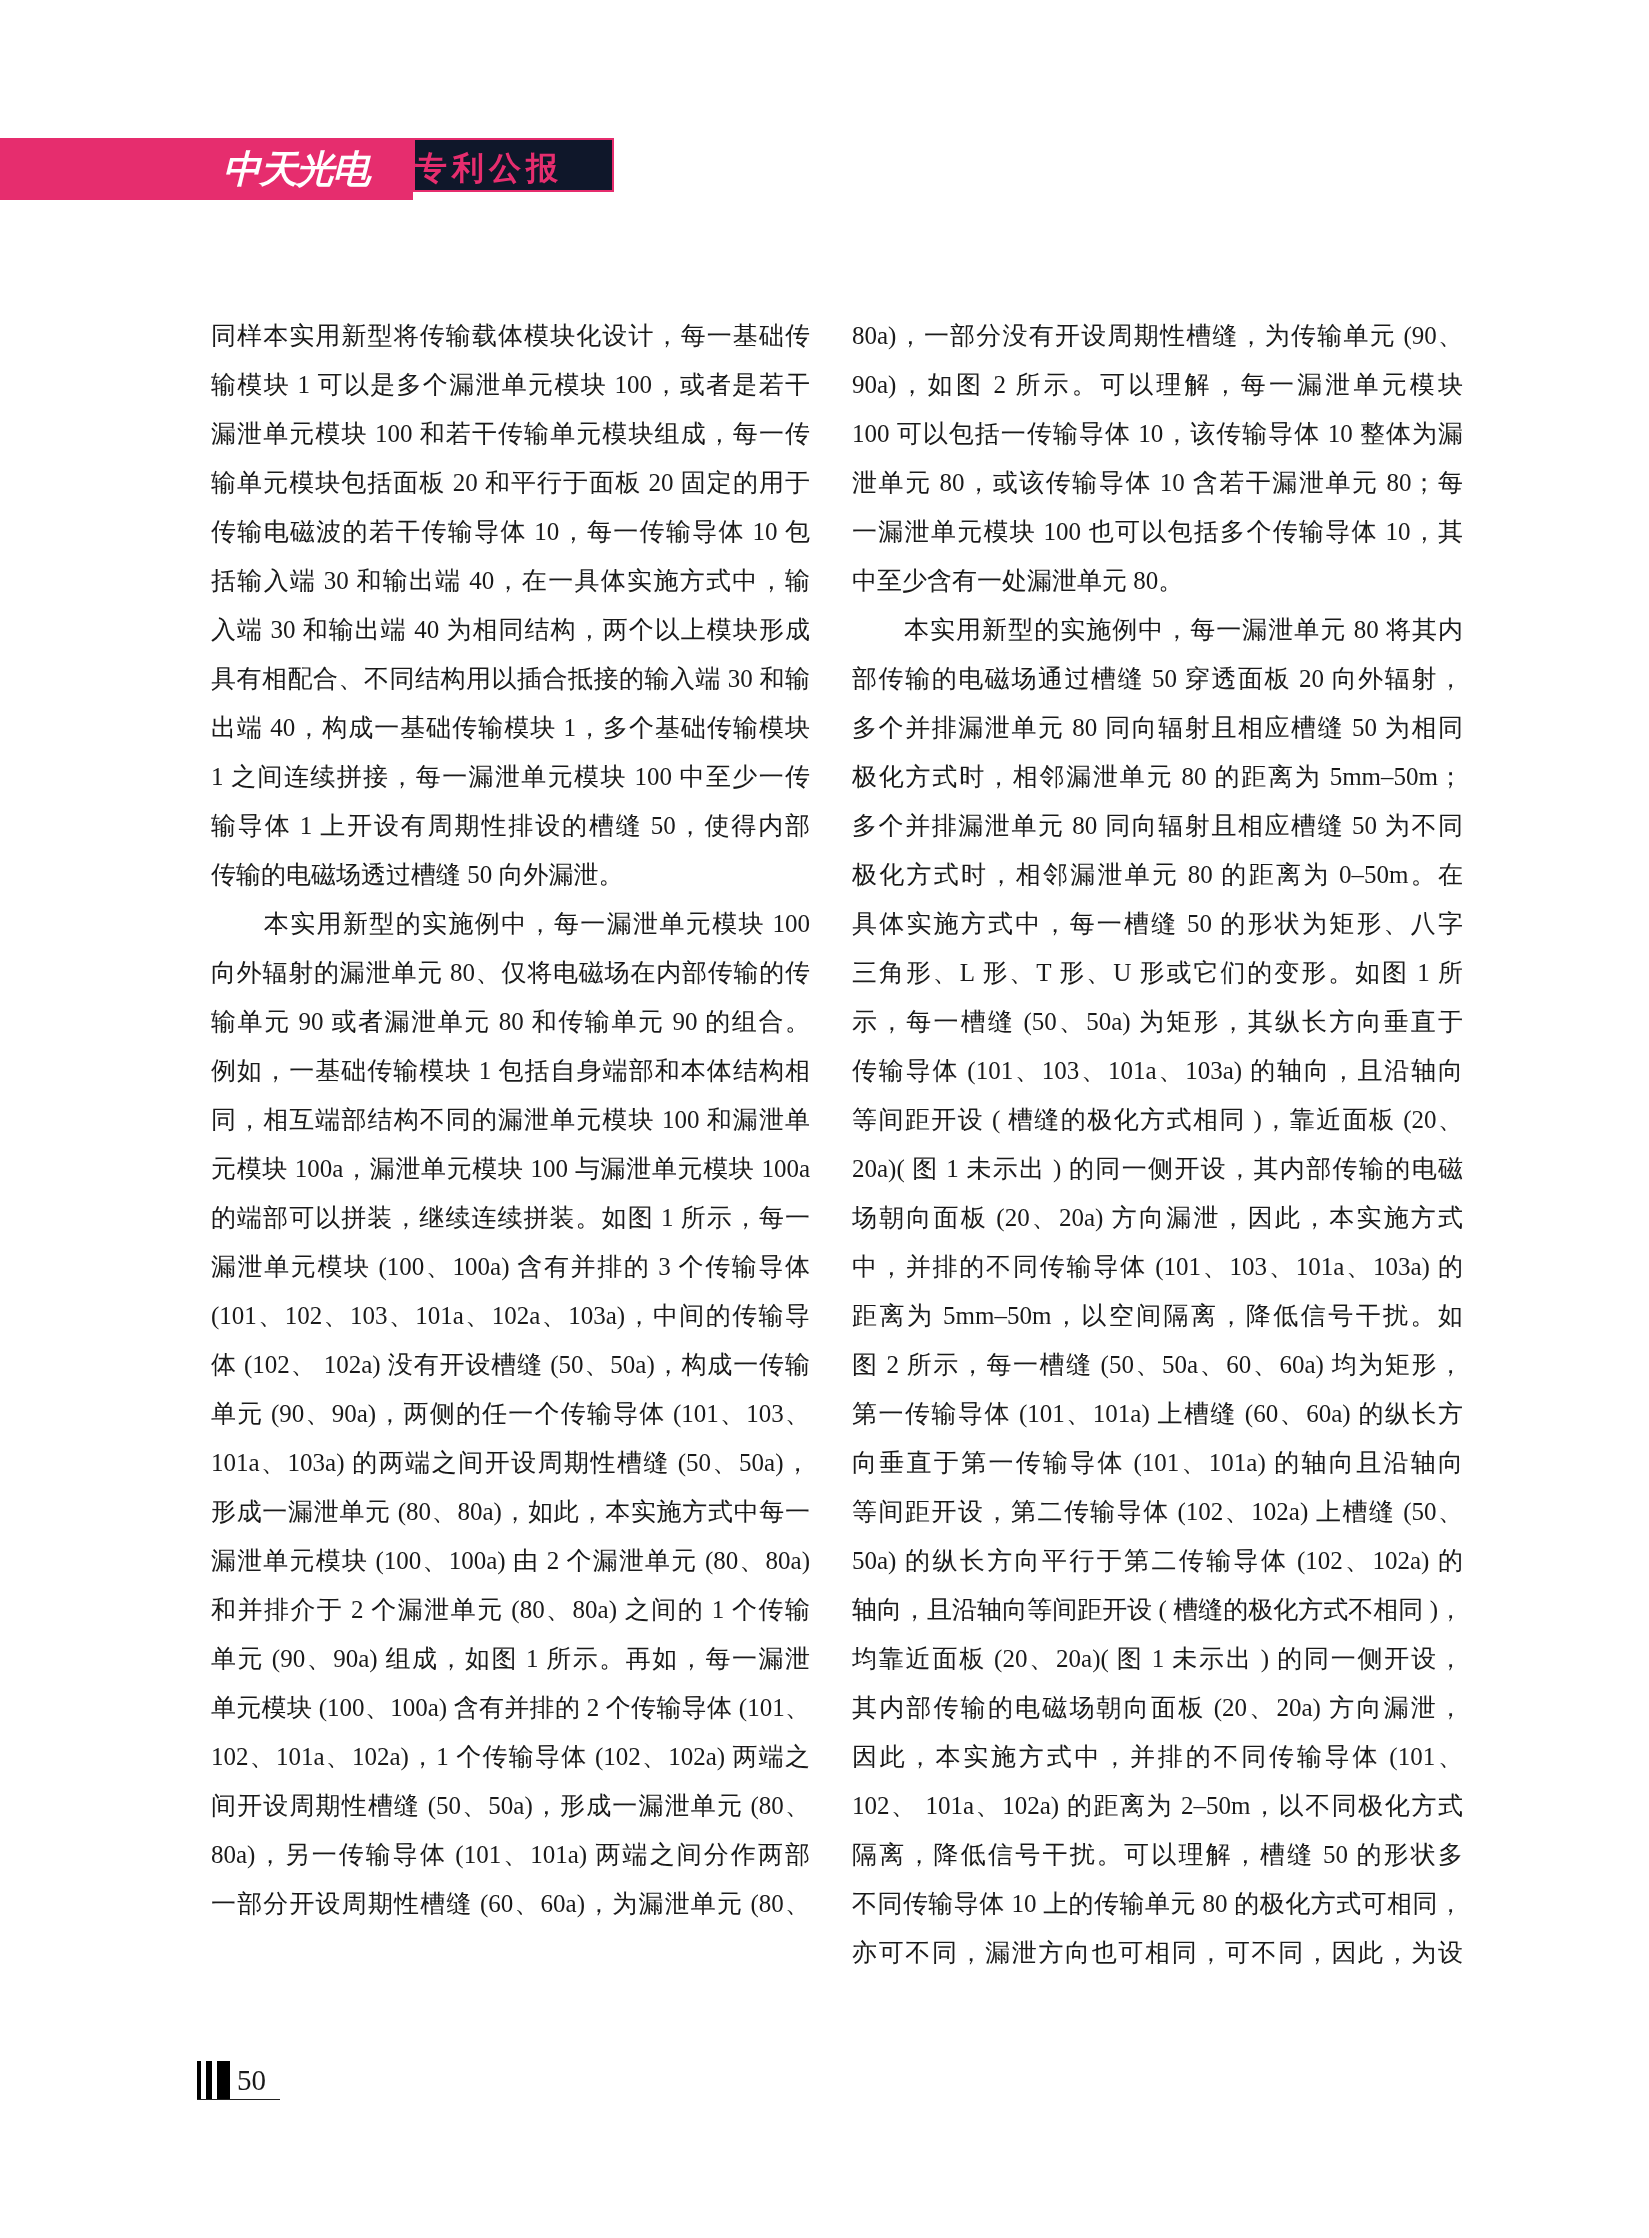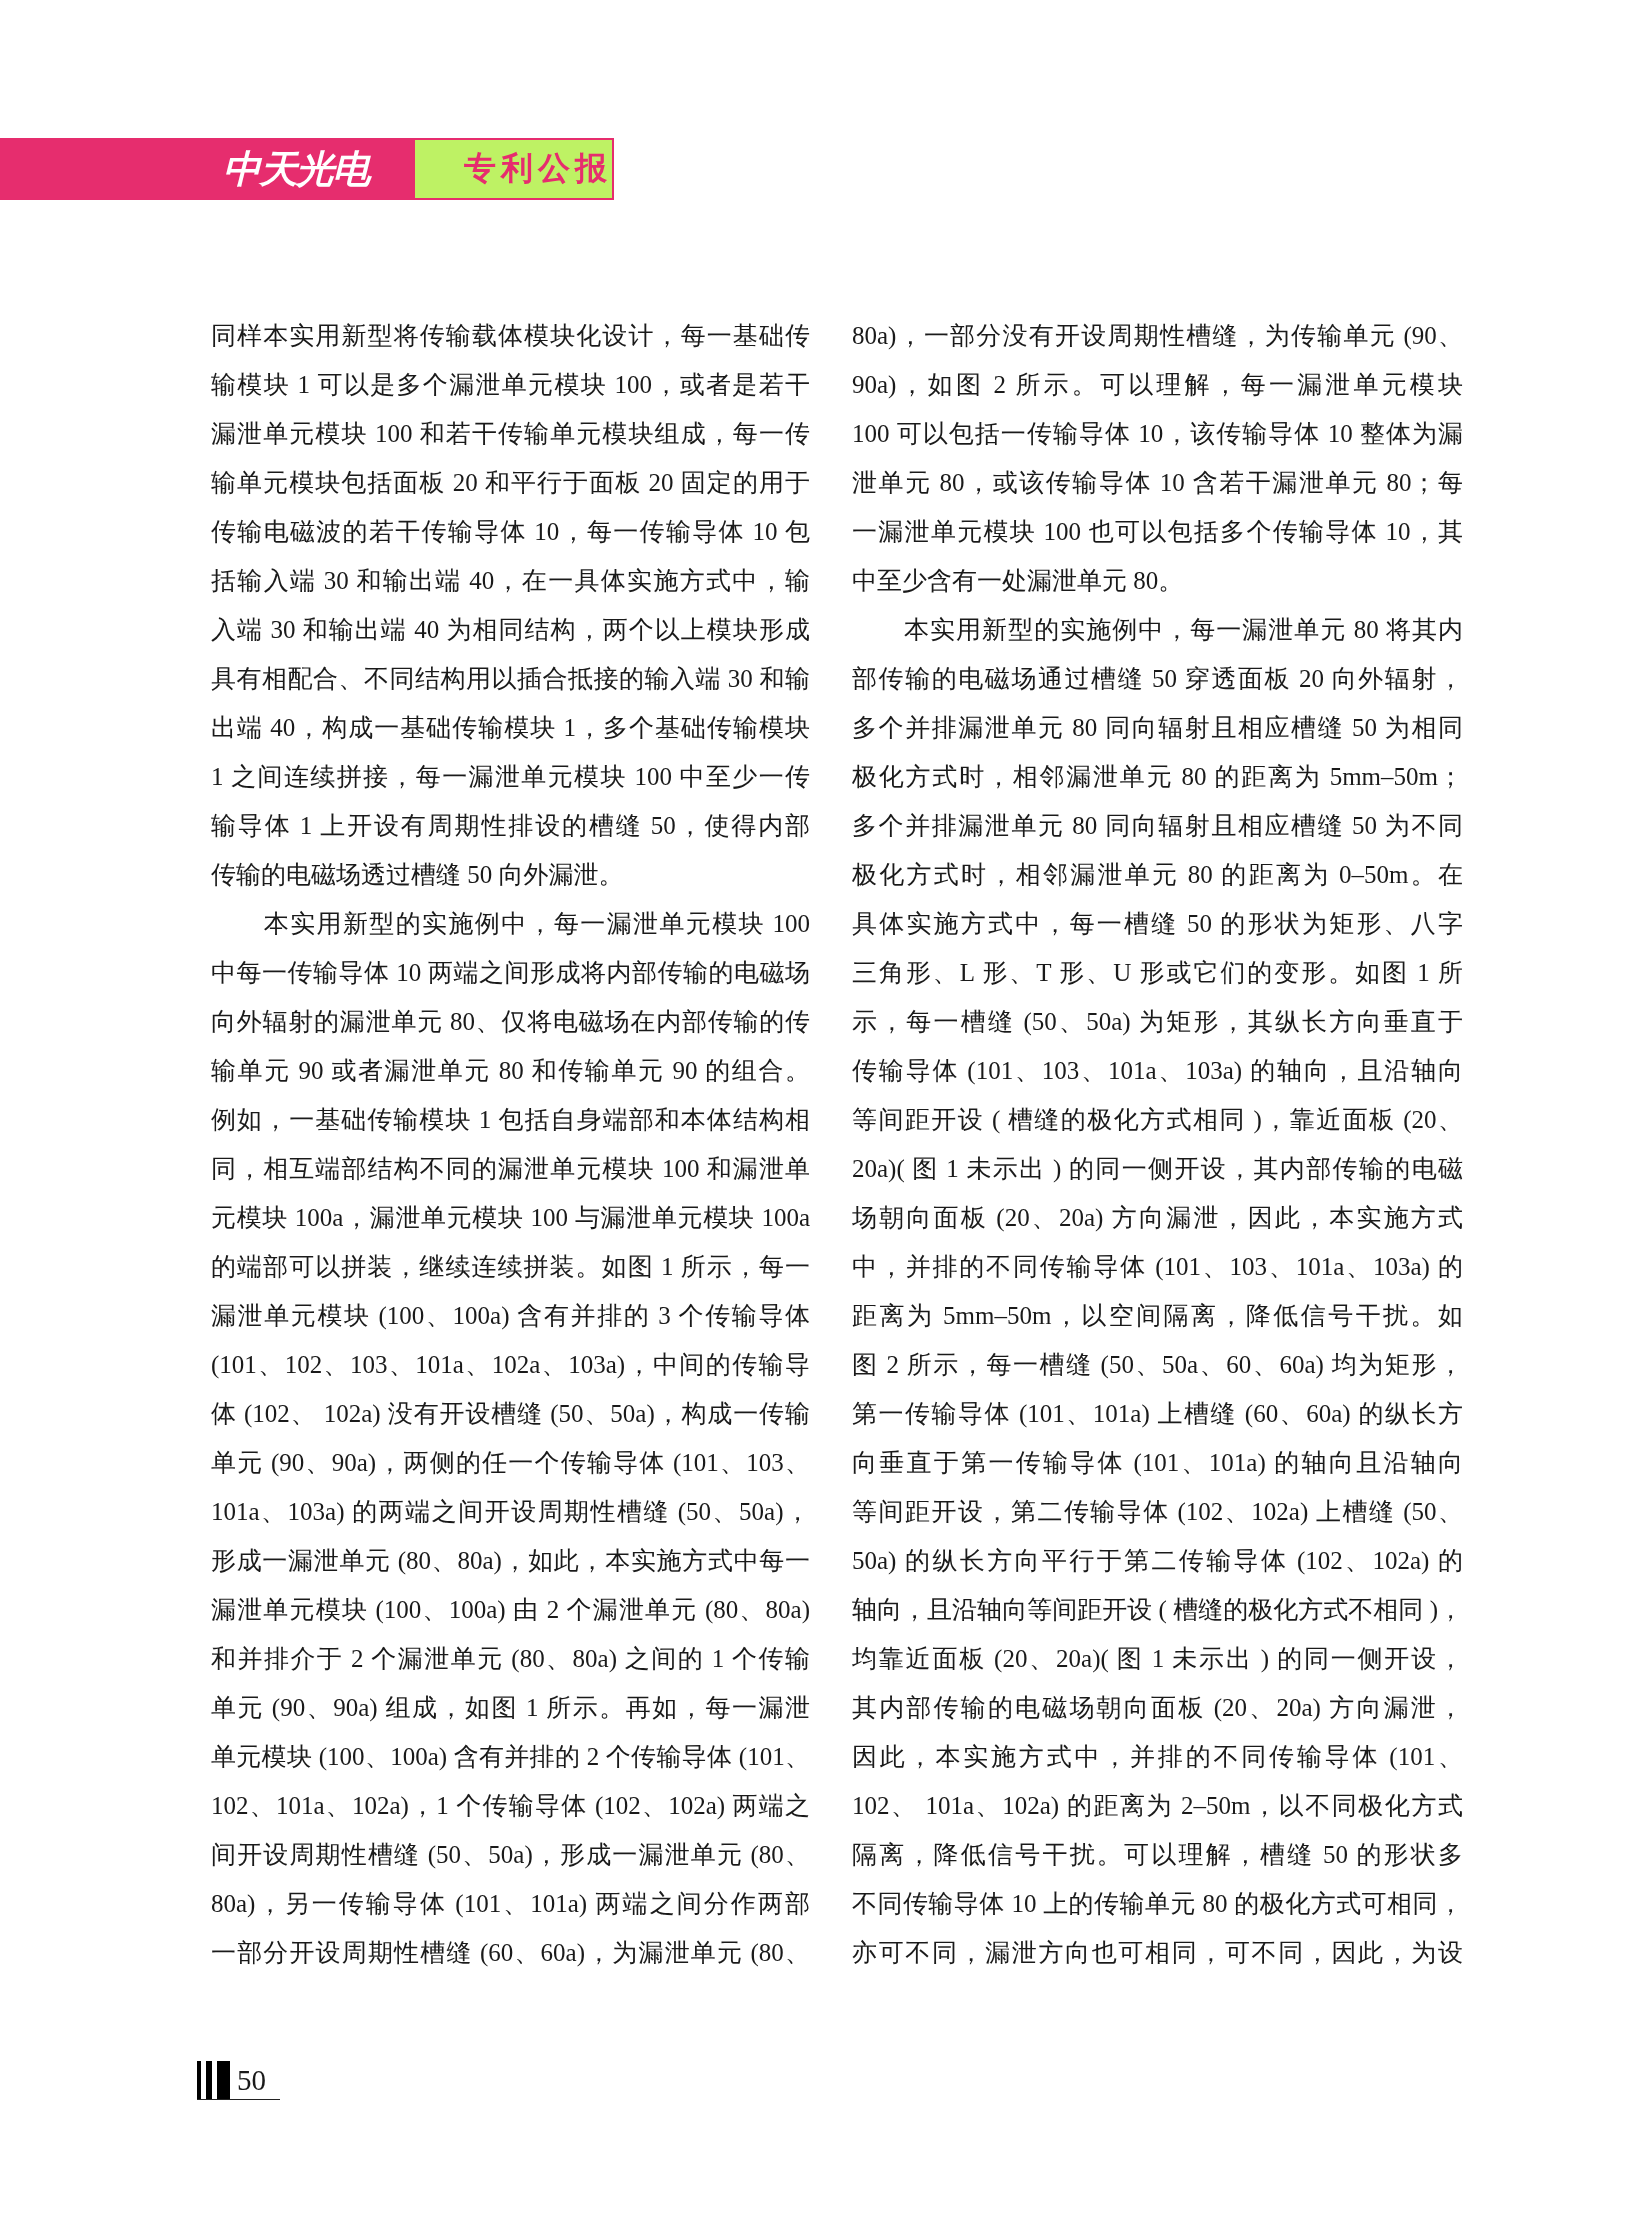--- a/index.html
+++ b/index.html
@@ -23,25 +23,25 @@
     width: 164px; height: 58px;
     line-height: 62px; text-align: center;
     color: #ffffff;
     font-family: "DejaVu Serif", serif;
     font-size: 38px; font-weight: bold; font-style: italic;
     letter-spacing: -1.4px;
     white-space: nowrap;
   }
   .gazette-badge {
     position: absolute; left: 413px; top: 138px;
-    width: 201px; height: 62px;
-    background: #bef264;
+    width: 201px; height: 54px;
+    background: #0f172a;
     border: 2.9px solid var(--accent, #e62d6e);
     box-sizing: border-box;
-    line-height: 56px; text-align: right;
+    line-height: 56px; text-align: left;
     color: var(--accent, #e62d6e);
     font-family: "Liberation Sans", "DejaVu Sans", sans-serif;
     font-size: 32px; font-weight: bold;
     letter-spacing: 5px;
     white-space: nowrap;
   }
 
   
   .column {
     position: absolute; top: 311px;
@@ -89,21 +89,20 @@
     <div class="line">输单元模块包括面板 20 和平行于面板 20 固定的用于</div>
     <div class="line">传输电磁波的若干传输导体 10，每一传输导体 10 包</div>
     <div class="line">括输入端 30 和输出端 40，在一具体实施方式中，输</div>
     <div class="line">入端 30 和输出端 40 为相同结构，两个以上模块形成</div>
     <div class="line">具有相配合、不同结构用以插合抵接的输入端 30 和输</div>
     <div class="line">出端 40，构成一基础传输模块 1，多个基础传输模块</div>
     <div class="line">1 之间连续拼接，每一漏泄单元模块 100 中至少一传</div>
     <div class="line">输导体 1 上开设有周期性排设的槽缝 50，使得内部</div>
     <div class="line end">传输的电磁场透过槽缝 50 向外漏泄。</div>
     <div class="line">　　本实用新型的实施例中，每一漏泄单元模块 100</div>
-    <div class="line">中每一传输导体 10 两端之间形成将内部传输的电磁场</div>
     <div class="line">向外辐射的漏泄单元 80、仅将电磁场在内部传输的传</div>
     <div class="line">输单元 90 或者漏泄单元 80 和传输单元 90 的组合。</div>
     <div class="line">例如，一基础传输模块 1 包括自身端部和本体结构相</div>
     <div class="line">同，相互端部结构不同的漏泄单元模块 100 和漏泄单</div>
     <div class="line">元模块 100a，漏泄单元模块 100 与漏泄单元模块 100a</div>
     <div class="line">的端部可以拼装，继续连续拼装。如图 1 所示，每一</div>
     <div class="line">漏泄单元模块 (100、100a) 含有并排的 3 个传输导体</div>
     <div class="line">(101、102、103、101a、102a、103a)，中间的传输导</div>
     <div class="line">体 (102、 102a) 没有开设槽缝 (50、50a)，构成一传输</div>
     <div class="line">单元 (90、90a)，两侧的任一个传输导体 (101、103、</div>

